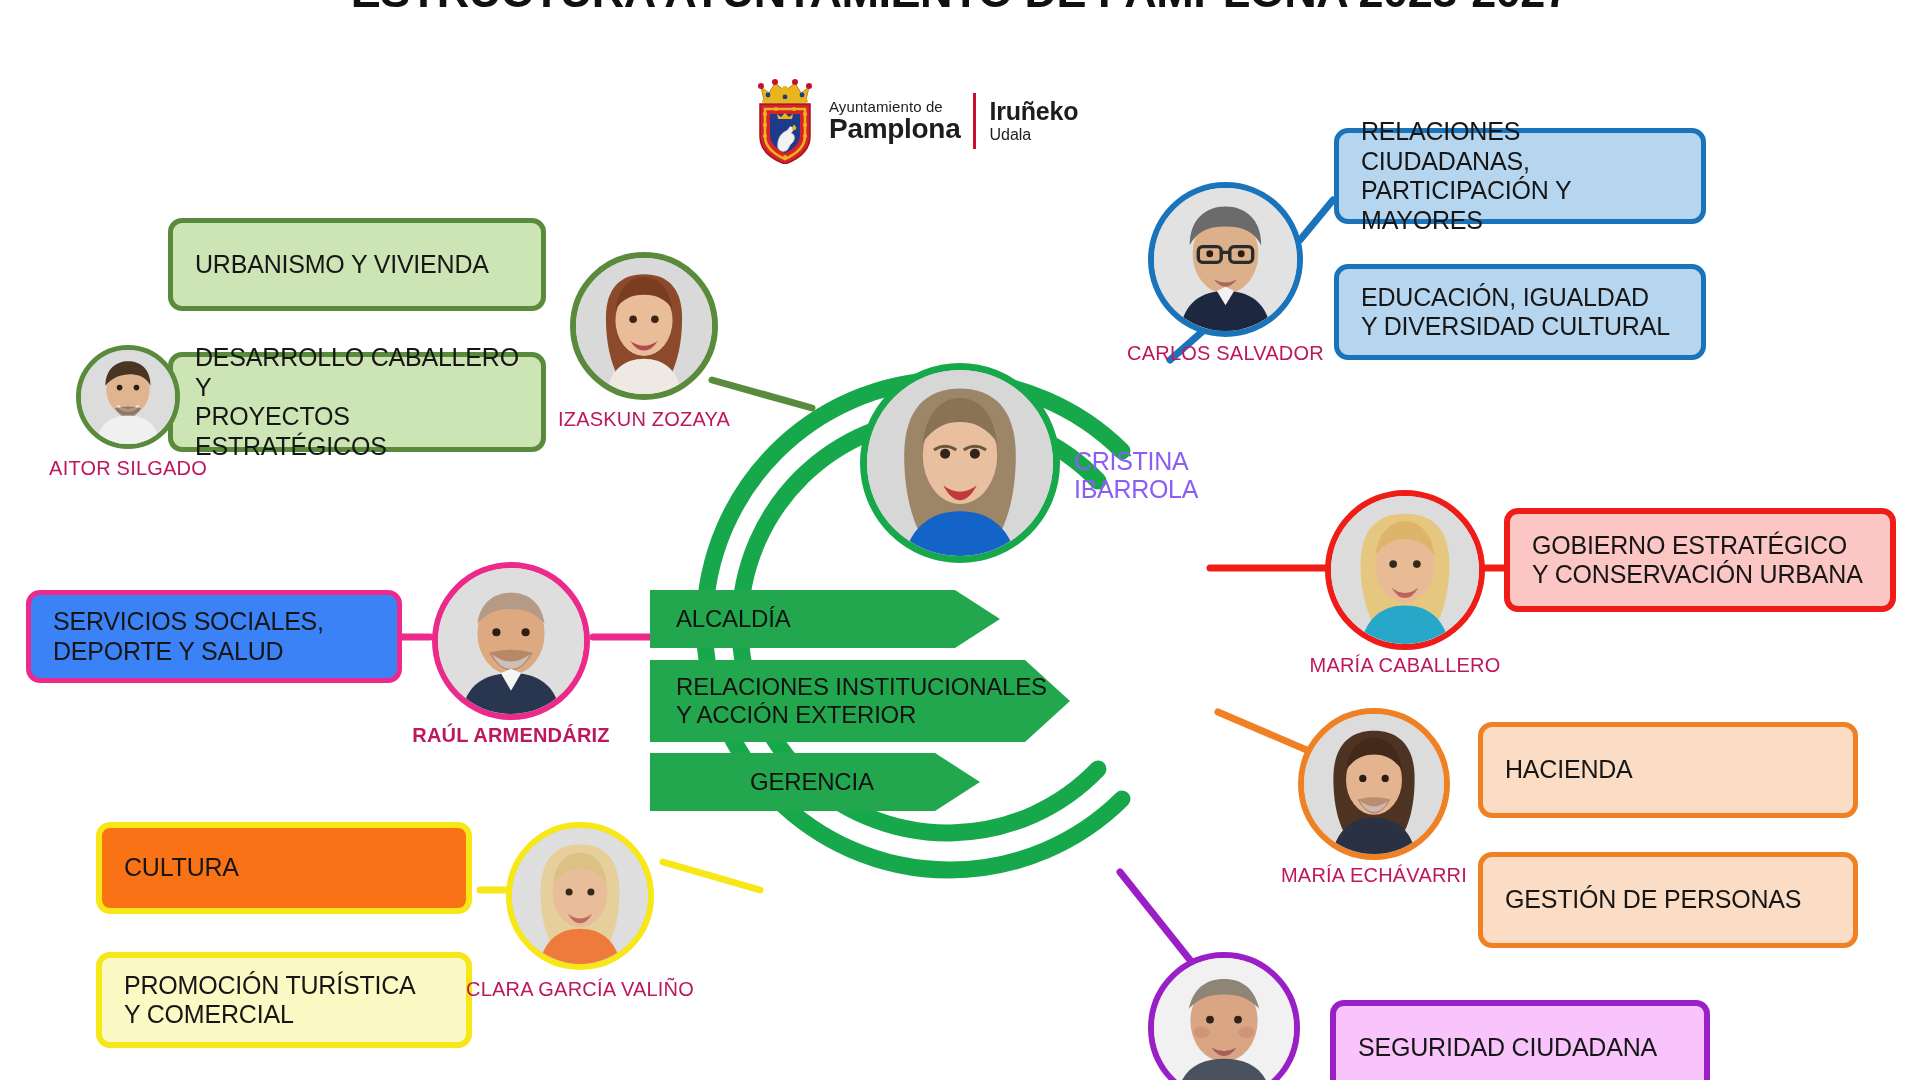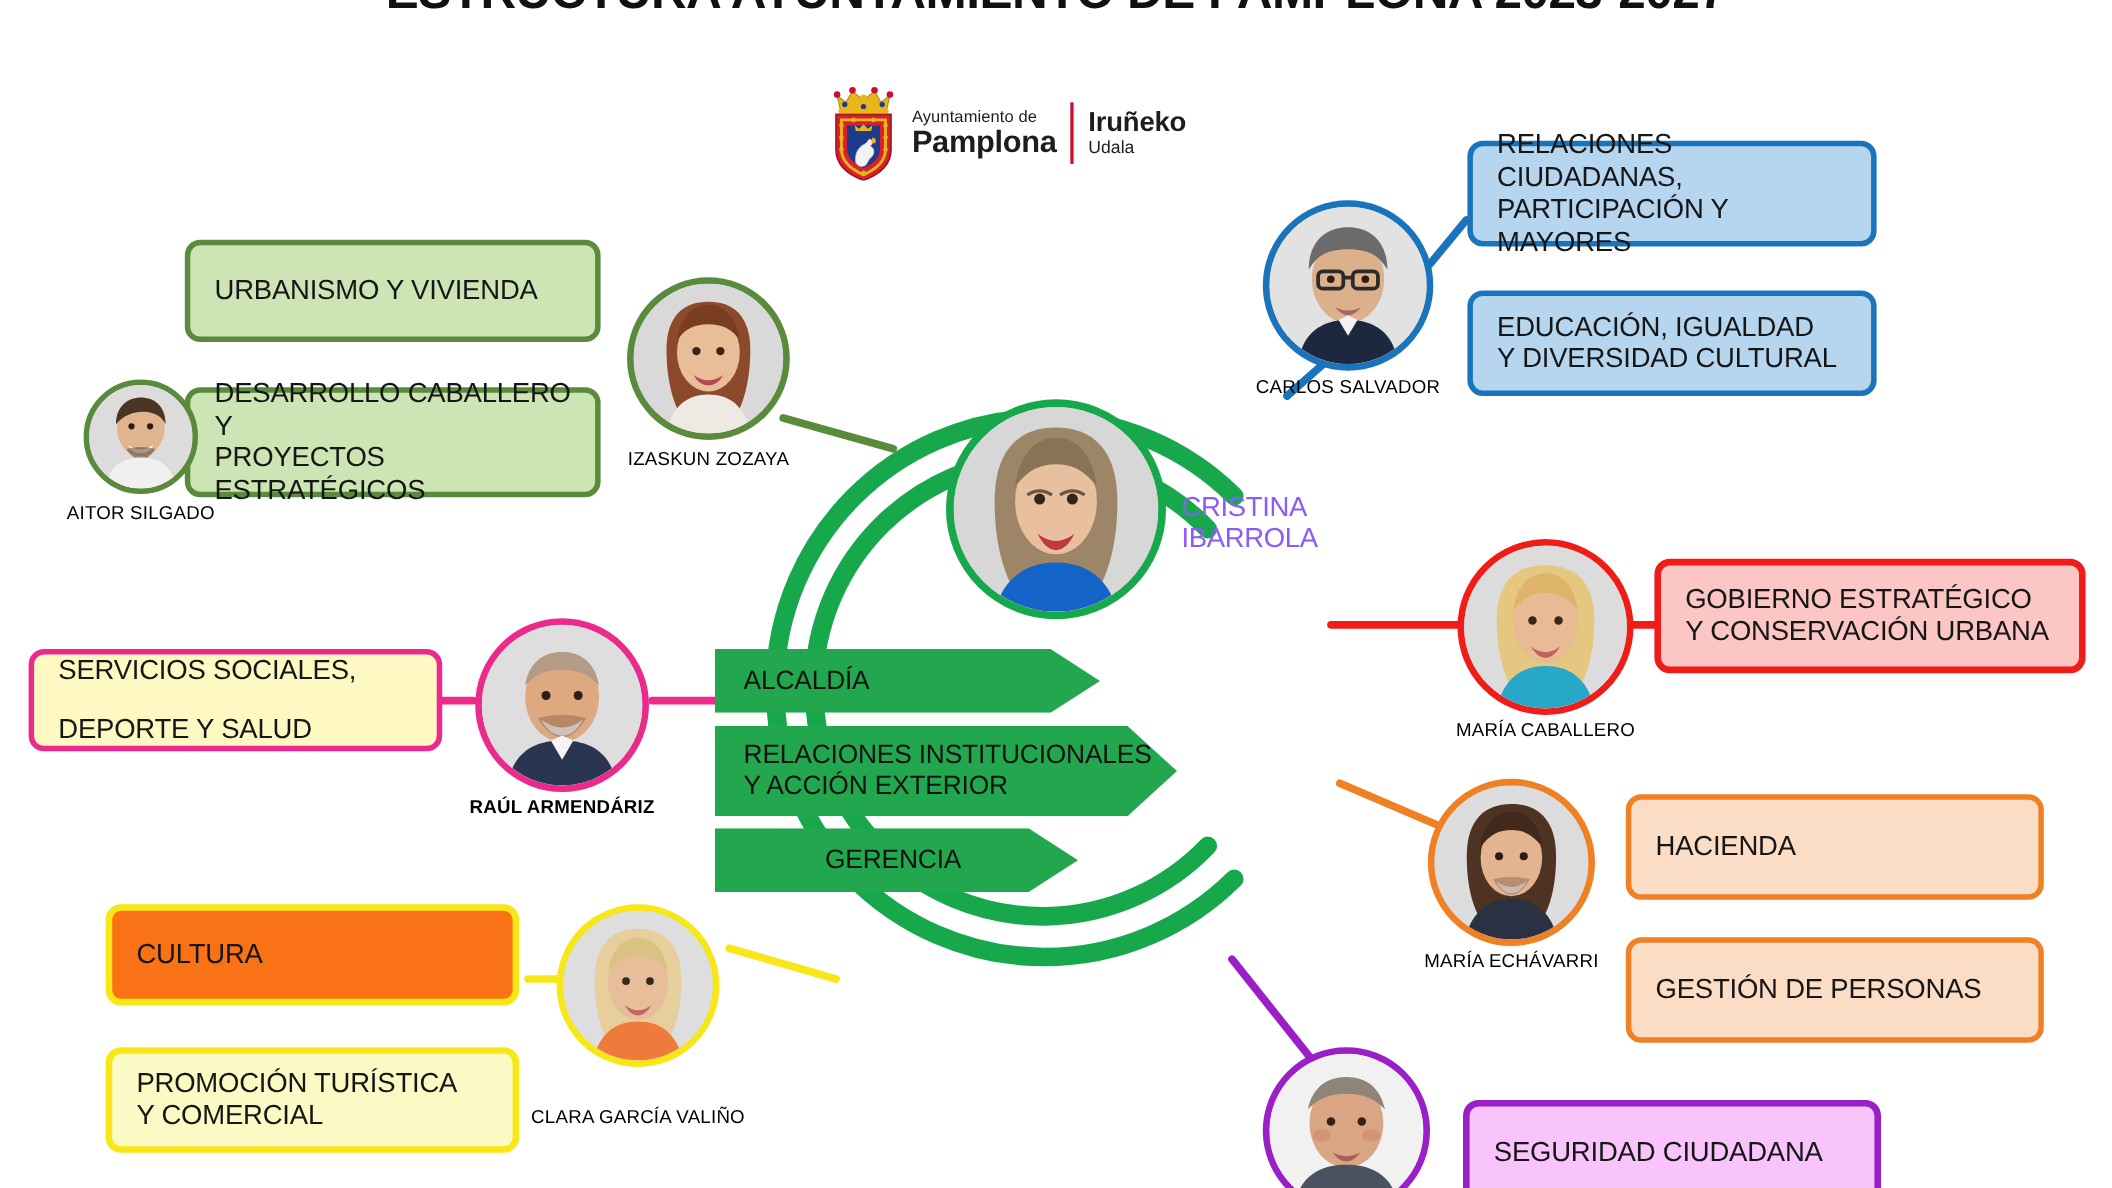--- a/index.html
+++ b/index.html
@@ -59,22 +59,22 @@
     overflow: hidden;
     position: relative;
     background: #d8d8d8;
   }
   .photo svg { position: absolute; inset: 0; width: 100%; height: 100%; }
   .pname {
     position: absolute;
     left: 50%;
     transform: translateX(-50%);
     white-space: nowrap;
-    font-size: 17px;
-    color: #000000;
+    font-size: 20px;
+    color: #be185d;
     letter-spacing: .2px;
   }
 
   
   #hub { position: absolute; left: 690px; top: 355px; width: 540px; height: 540px; }
   #hubrings { position: absolute; inset: 0; width: 540px; height: 540px; overflow: visible; }
   .mayor-photo {
     position: absolute; left: 170px; top: 8px;
     width: 200px; height: 200px;
     border-radius: 50%;
@@ -241,21 +241,21 @@
         <circle cx="39" cy="46" r="2.4" fill="#2b1d12"></circle>
         <circle cx="61" cy="46" r="2.4" fill="#2b1d12"></circle>
         <path d="M42 64 q8 4 16 0 q-4 5 -8 5 q-4 0 -8 -5 z" fill="#a8665f"></path>
         <path d="M18 100 c3 -20 15 -28 32 -28 c17 0 29 8 32 28 z" fill="#1d2840"></path>
         <path d="M44 72 l6 10 l6 -10 l-6 -3 z" fill="#f2f2f2"></path>
       </svg>
     </div>
     <div class="pname" style="top:160px;">CARLOS SALVADOR</div>
   </div>
 
-  <div class="dept" style="left:26px; top:590px; width:376px; height:93px; background:#fef9c3; border:5px solid #ec2a8c; flex-direction:column; align-items:flex-start; justify-content:space-between;">
+  <div class="dept" style="left:26px; top:590px; width:376px; height:93px; background:#3b82f6; border:5px solid #ec2a8c; flex-direction:column; align-items:flex-start; justify-content:center;">
     <span>SERVICIOS SOCIALES,</span>
     <span>DEPORTE Y SALUD</span>
   </div>
 
   <div class="person" style="left:432px; top:562px; width:158px; height:158px;">
     <div class="photo" style="border:6px solid #ec2a8c;">
       <svg viewBox="0 0 100 100">
         <rect width="100" height="100" fill="#dedede"></rect>
         <ellipse cx="50" cy="45" rx="23" ry="28" fill="#dda981"></ellipse>
         <path d="M27 38 c2 -14 11 -21 23 -21 c12 0 21 7 23 21 c-6 -7 -13 -10 -23 -10 c-10 0 -17 3 -23 10 z" fill="#b59a86"></path>
@@ -331,21 +331,21 @@
         <rect width="100" height="100" fill="#dedede"></rect>
         <path d="M21 47 c0 -25 12 -35 29 -35 c17 0 29 10 29 35 c0 21 -5 35 -11 43 h-36 c-6 -8 -11 -22 -11 -43 z" fill="#e6cf9a"></path>
         <ellipse cx="50" cy="48" rx="20" ry="25" fill="#e7bd9a"></ellipse>
         <path d="M30 41 c2 -15 10 -23 20 -23 c10 0 18 8 20 23 c-6 -8 -12 -11 -20 -11 c-8 0 -14 3 -20 11 z" fill="#dcc184"></path>
         <circle cx="42" cy="47" r="2.6" fill="#33281a"></circle>
         <circle cx="58" cy="47" r="2.6" fill="#33281a"></circle>
         <path d="M41 63 q9 7 18 0 q-4 7 -9 7 q-5 0 -9 -7 z" fill="#bd6a60"></path>
         <path d="M20 100 c4 -18 15 -26 30 -26 c15 0 26 8 30 26 z" fill="#ee7a3c"></path>
       </svg>
     </div>
-    <div class="pname" style="top:156px;margin-top:28px;">CLARA GARCÍA VALIÑO</div>
+    <div class="pname" style="top:156px;">CLARA GARCÍA VALIÑO</div>
   </div>
 
   <div class="dept" style="left:1330px; top:1000px; width:380px; height:96px; background:#f8c4fb; border:6px solid #9a1fc7;">
     <span>SEGURIDAD CIUDADANA</span>
   </div>
 
   <div class="person" style="left:1148px; top:952px; width:152px; height:152px;">
     <div class="photo" style="border:6px solid #9a1fc7;">
       <svg viewBox="0 0 100 100">
         <rect width="100" height="100" fill="#f1f1f1"></rect>

